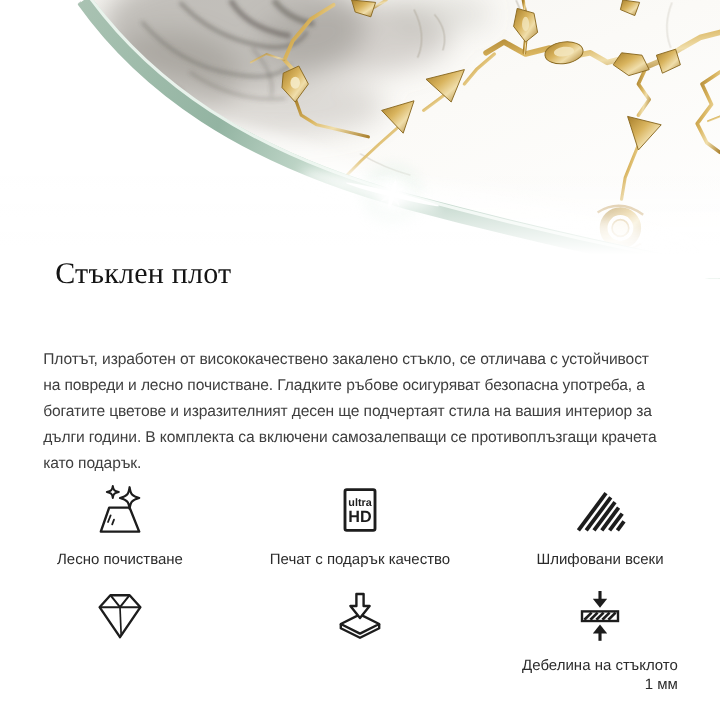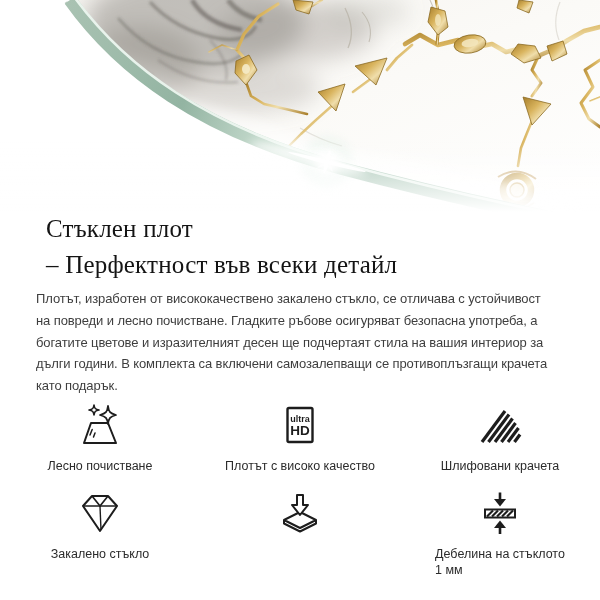--- a/index.html
+++ b/index.html
@@ -8,21 +8,21 @@
   .hero{position:absolute;top:0;left:0;width:600px;height:232px;}
   .headline{position:absolute;left:46px;top:211px;font-family:"Liberation Serif",serif;
             font-size:25px;line-height:36px;color:#141414;font-weight:400;letter-spacing:.2px;}
   .headline span{display:block;}
   .desc{position:absolute;left:36px;top:288px;width:518px;font-size:13px;line-height:21.8px;
         color:#3e3e3e;letter-spacing:-.1px;}
   .features{position:absolute;left:0;top:402px;width:600px;display:grid;
             grid-template-columns:repeat(3,200px);}
   .feature{display:flex;flex-direction:column;align-items:center;min-height:88px;}
   .ficon{height:48px;display:flex;align-items:flex-start;justify-content:center;}
-  .flabel{margin-top:9px;font-size:12.5px;line-height:15.5px;color:#2b2b2b;text-align:left;
+  .flabel{margin-top:9px;font-size:12.5px;line-height:15.5px;color:#2b2b2b;text-align:right;
           white-space:pre-line;max-width:190px;}
   svg.icon{display:block;}
 </style>
 </head>
 <body>
 
 <div class="page">
 
   <div class="hero">
     <svg width="600" height="232" viewBox="0 0 600 232">
@@ -155,21 +155,20 @@
         </g>
         <circle cx="327" cy="162" r="2.4" fill="#ffffff"></circle>
       </g>
 
       <rect x="0" y="130" width="600" height="102" fill="url(#fadeG)"></rect>
     </svg>
   </div>
 
   <h1 class="headline" style="margin:0;font-weight:400;">
     <span>Стъклен плот</span>
-    <span>– Перфектност във всеки детайл</span>
   </h1>
 
   <p class="desc" style="margin:0;">Плотът, изработен от висококачествено закалено стъкло, се отличава с устойчивост на повреди и лесно почистване. Гладките ръбове осигуряват безопасна употреба, а богатите цветове и изразителният десен ще подчертаят стила на вашия интериор за дълги години. В комплекта са включени самозалепващи се противоплъзгащи крачета като подарък.</p>
 
   <div class="features">
 
     <div class="feature">
       <div class="ficon">
         <svg class="icon" width="46" height="46" viewBox="0 0 46 46">
           <path d="M7,41 L14,21 L31,21 L39,41 Z" fill="none" stroke="#1d1d1d" stroke-width="2" stroke-linejoin="round"></path>
@@ -182,49 +181,48 @@
     </div>
 
     <div class="feature">
       <div class="ficon">
         <svg class="icon" width="46" height="46" viewBox="0 0 46 46">
           <rect x="10.5" y="6" width="25" height="34" rx="1.5" fill="none" stroke="#1d1d1d" stroke-width="2.4"></rect>
           <text x="23" y="19.5" text-anchor="middle" font-size="9" font-weight="600" style="font-family:'Liberation Sans',sans-serif" fill="#1d1d1d">ultra</text>
           <text x="23" y="33" text-anchor="middle" font-size="13.5" font-weight="700" style="font-family:'Liberation Sans',sans-serif" fill="#1d1d1d">HD</text>
         </svg>
       </div>
-      <div class="flabel">Плотът с високо качество</div>
+      <div class="flabel">Печат с подарък качество</div>
     </div>
 
     <div class="feature">
       <div class="ficon">
         <svg class="icon" width="46" height="46" viewBox="0 0 46 46">
           <g stroke="#1d1d1d" stroke-width="3.2" fill="none">
             <path d="M5,40 L28,9"></path>
             <path d="M11.5,40 L32,12.5"></path>
             <path d="M18,40 L35.5,16.5"></path>
             <path d="M24.5,40 L38.5,21"></path>
             <path d="M31,40 L41.5,26"></path>
             <path d="M37.5,40 L43,32.5"></path>
           </g>
         </svg>
       </div>
-      <div class="flabel">Шлифовани крачета</div>
+      <div class="flabel">Шлифовани всеки</div>
     </div>
 
     <div class="feature">
       <div class="ficon">
         <svg class="icon" width="46" height="46" viewBox="0 0 46 46">
           <path d="M6,16 L15,6 L31,6 L40,16 L23,41 Z" fill="none" stroke="#1d1d1d" stroke-width="2" stroke-linejoin="round"></path>
           <path d="M6,16 L40,16" fill="none" stroke="#1d1d1d" stroke-width="1.7"></path>
           <path d="M15,6 L23,16 L31,6" fill="none" stroke="#1d1d1d" stroke-width="1.7" stroke-linejoin="round"></path>
           <path d="M23,16 L24,40" fill="none" stroke="#1d1d1d" stroke-width="1.4"></path>
         </svg>
       </div>
-      <div class="flabel">Закалено стъкло</div>
     </div>
 
     <div class="feature">
       <div class="ficon">
         <svg class="icon" width="46" height="46" viewBox="0 0 46 46">
           <path d="M23,22 L39,30 L23,38 L7,30 Z" fill="#ffffff" stroke="#1d1d1d" stroke-width="2" stroke-linejoin="round"></path>
           <path d="M7,30 L7,33.5 L23,41.5 L39,33.5 L39,30" fill="none" stroke="#1d1d1d" stroke-width="2" stroke-linejoin="round"></path>
           <path d="M20,5 L26,5 L26,15 L31,15 L23,25 L15,15 L20,15 Z" fill="#ffffff" stroke="#1d1d1d" stroke-width="2" stroke-linejoin="round"></path>
         </svg>
       </div>

